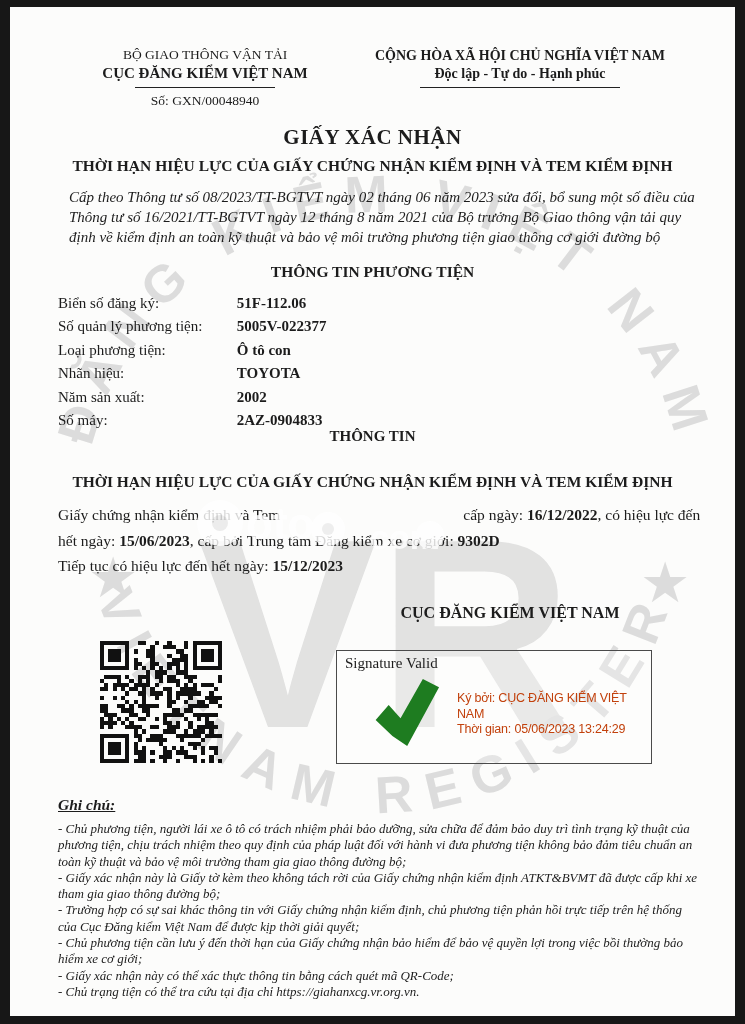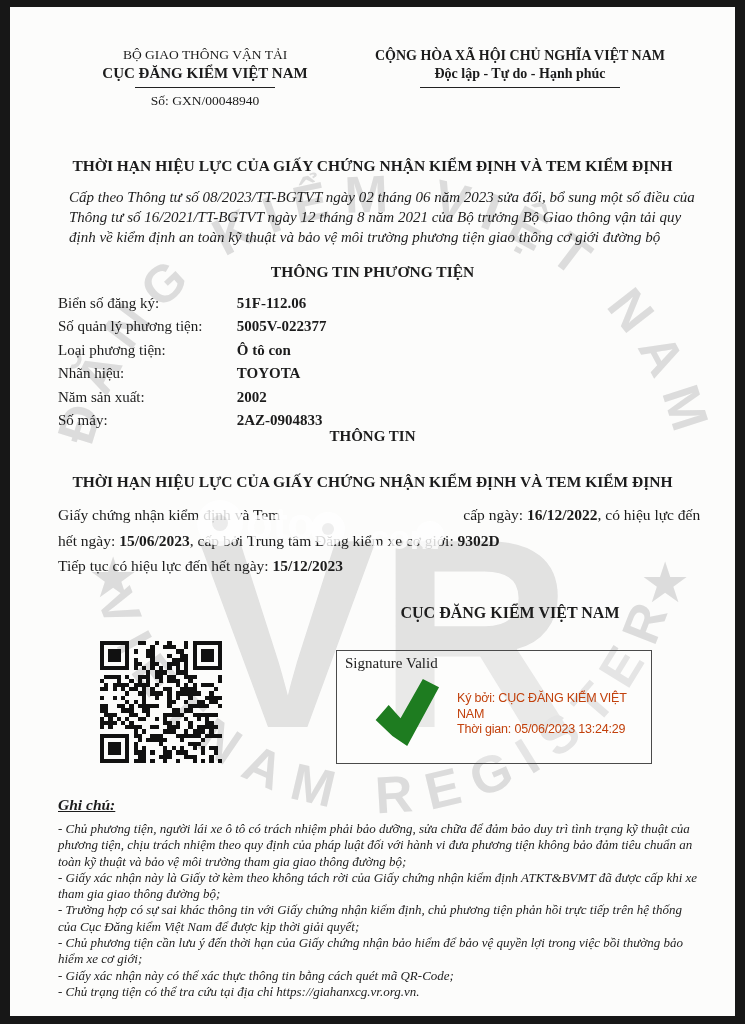--- a/index.html
+++ b/index.html
@@ -80,20 +80,21 @@
     <div class="hdr-bold">CỤC ĐĂNG KIỂM VIỆT NAM</div>
     <hr class="rule rule-l">
     <div class="doc-no">Số: GXN/00048940</div>
   </div>
   <div class="hdr-right">
     <div class="hdr-bold-sm">CỘNG HÒA XÃ HỘI CHỦ NGHĨA VIỆT NAM</div>
     <div class="hdr-bold-sm">Độc lập - Tự do - Hạnh phúc</div>
     <hr class="rule rule-r">
   </div>
 
+  <div class="title">GIẤY XÁC NHẬN</div>
   <div class="subtitle">THỜI HẠN HIỆU LỰC CỦA GIẤY CHỨNG NHẬN KIỂM ĐỊNH VÀ TEM KIỂM ĐỊNH</div>
   <div class="intro">Cấp theo Thông tư số 08/2023/TT-BGTVT ngày 02 tháng 06 năm 2023 sửa đổi, bổ sung một số điều của Thông tư số 16/2021/TT-BGTVT ngày 12 tháng 8 năm 2021 của Bộ trưởng Bộ Giao thông vận tải quy định về kiểm định an toàn kỹ thuật và bảo vệ môi trường phương tiện giao thông cơ giới đường bộ</div>
 
   <div class="veh-heading">THÔNG TIN PHƯƠNG TIỆN</div>
   <div class="veh-rows">
     <div class="veh-row">
       <span class="veh-label">Biển số đăng ký:</span>
       <span class="veh-value">51F-112.06</span>
     </div>
     <div class="veh-row">

